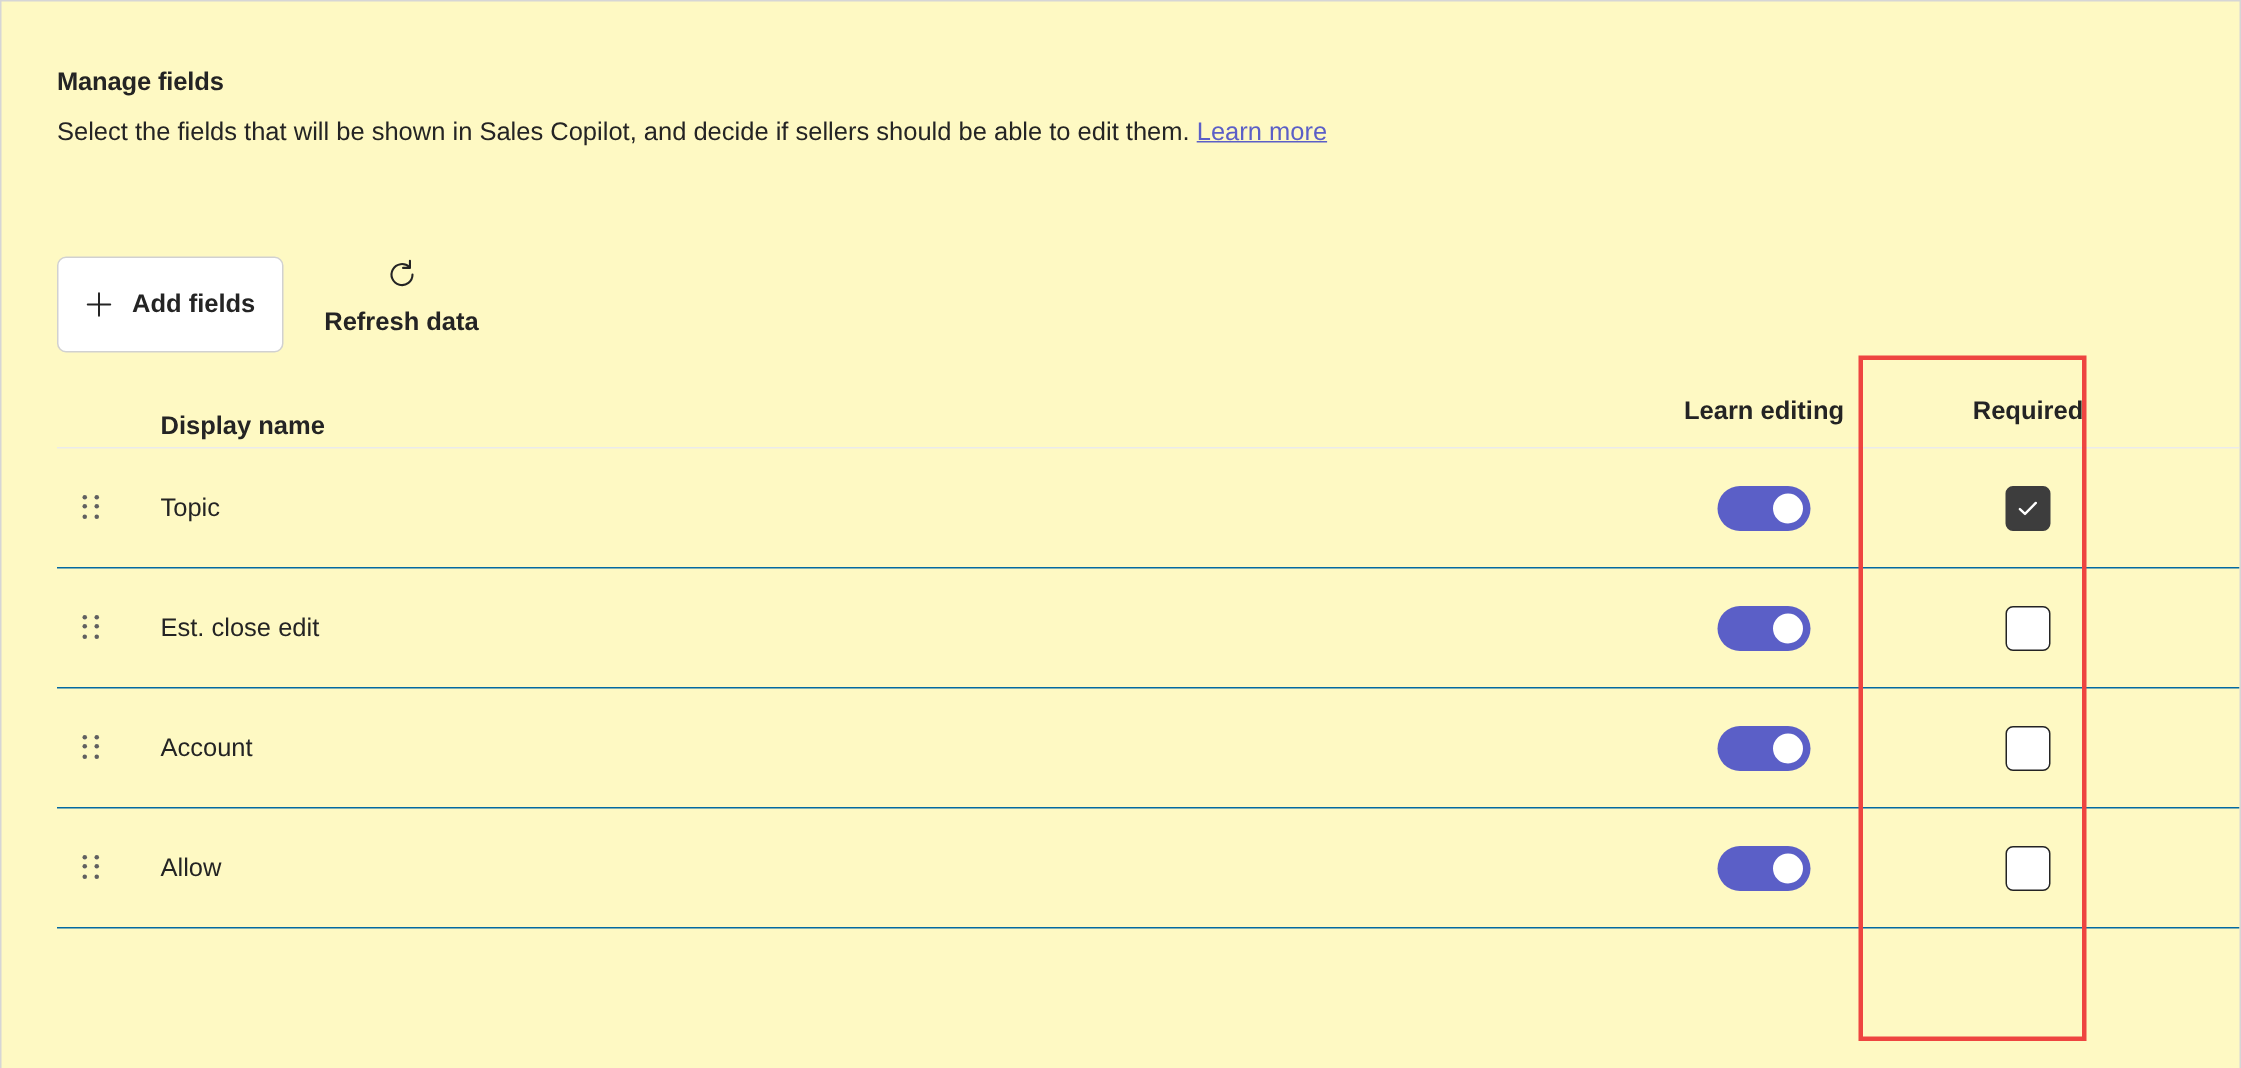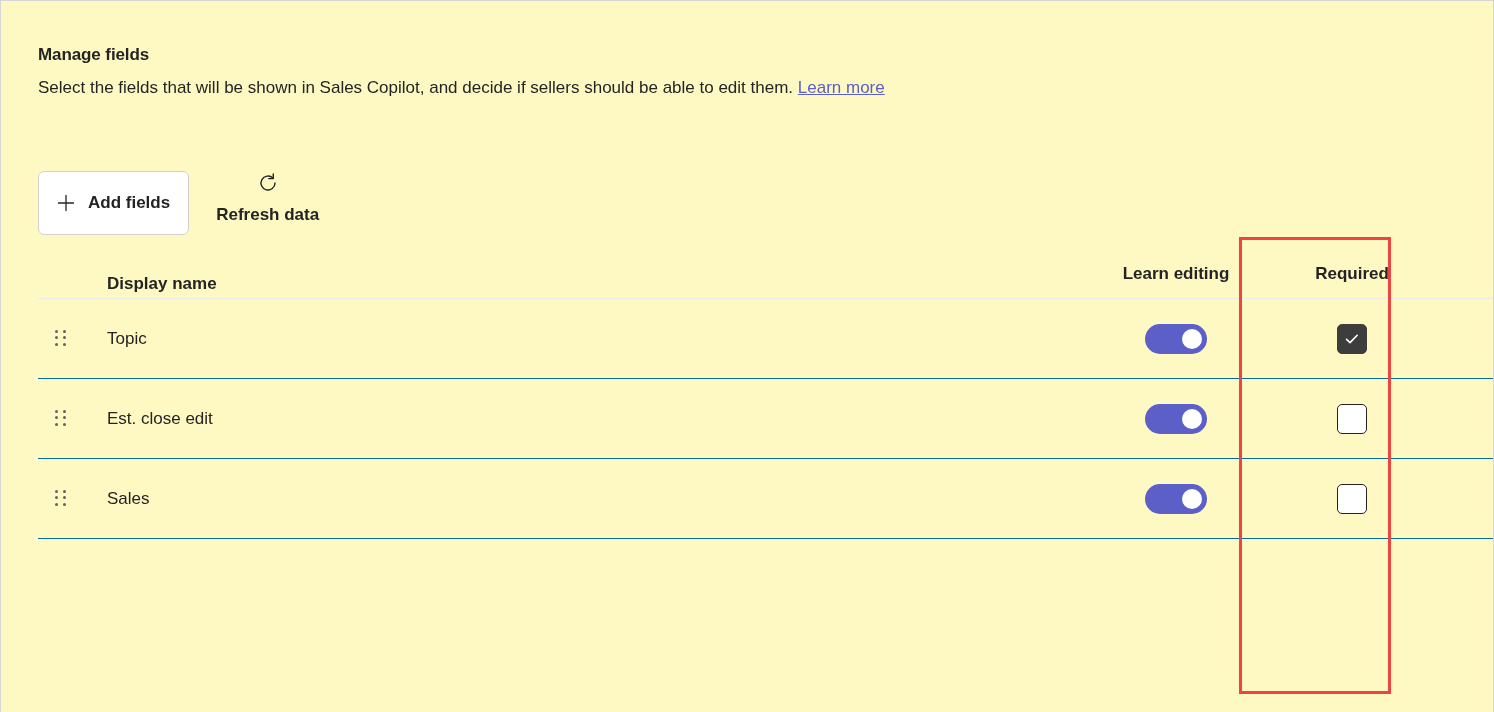--- a/index.html
+++ b/index.html
@@ -325,30 +325,52 @@
           <div class="cell-handle">
             <div class="drag-handle">
               <i></i>
               <i></i>
               <i></i>
               <i></i>
               <i></i>
               <i></i>
             </div>
           </div>
-          <div class="cell-name">Sales</div>
+          <div class="cell-name">Account</div>
           <div class="cell-allow">
             <button class="toggle on">
               <span class="knob"></span>
             </button>
           </div>
           <div class="cell-required">
             <button class="checkbox"></button>
           </div>
           <div class="cell-tail"></div>
         </div>
+        <div class="row data-row">
+          <div class="cell-handle">
+            <div class="drag-handle">
+              <i></i>
+              <i></i>
+              <i></i>
+              <i></i>
+              <i></i>
+              <i></i>
+            </div>
+          </div>
+          <div class="cell-name">Allow</div>
+          <div class="cell-allow">
+            <button class="toggle on">
+              <span class="knob"></span>
+            </button>
+          </div>
+          <div class="cell-required">
+            <button class="checkbox"></button>
+          </div>
+          <div class="cell-tail"></div>
+        </div>
       </div>
 
   </div>
 
   <div class="annotation-box"></div>
 
 </div>
 
 </body></html>

